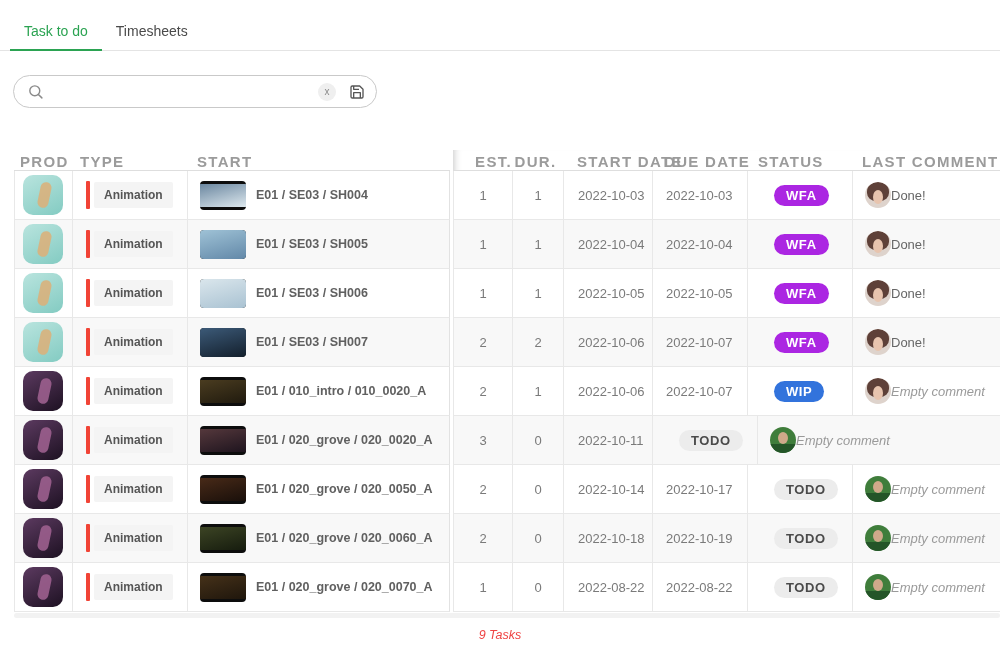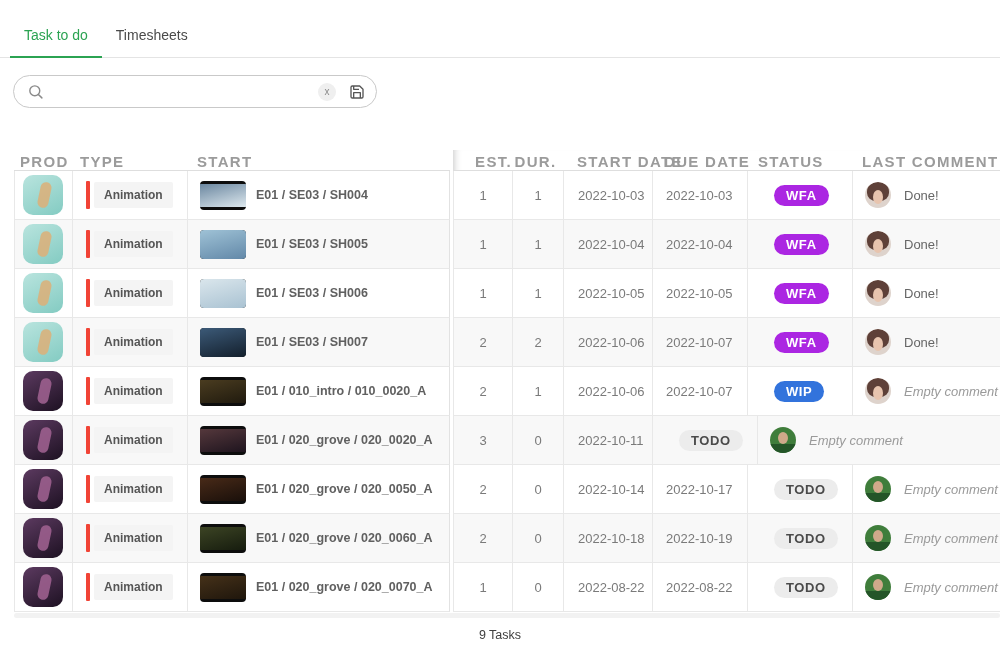--- a/index.html
+++ b/index.html
@@ -1,21 +1,21 @@
 <!DOCTYPE html>
 <html><head>
 <meta charset="utf-8">
 <style>
   * { margin:0; padding:0; box-sizing:border-box; }
   html,body { width:1000px; height:658px; overflow:hidden; background:#fff;
     font-family:"Liberation Sans", sans-serif; color:#4a4a4a; }
   .page { position:relative; width:1000px; height:658px; overflow:hidden; }
 
   
-  .tabs { position:absolute; top:0; left:0; right:0; height:58px; display:flex;
+  .tabs { position:absolute; top:0; left:0; right:0; height:51px; display:flex;
     padding-left:10px; border-bottom:1px solid #e4e4e4; }
   .tab { position:relative; display:flex; align-items:center; padding:12px 14px 0;
     font-size:14px; color:#4a4a4a; cursor:pointer; white-space:nowrap; }
   .tab.active { color:#2ba352; }
   .tab.active::after { content:""; position:absolute; left:0; right:0; bottom:-1px;
     height:2px; background:#2ba352; }
 
   
   .search { position:absolute; top:75px; left:13px; width:364px; height:33px;
     border:1px solid #c9c9c9; border-radius:17px; display:flex; align-items:center;
@@ -79,27 +79,27 @@
   .pill { height:21px; padding:0 12px; border-radius:11px; font-size:13px; font-weight:bold;
     letter-spacing:0.6px; display:inline-flex; align-items:center; }
 
   .av { position:relative; width:26px; height:26px; border-radius:50%; overflow:hidden; flex:none; }
   .av i { position:absolute; display:block; }
   .av.woman .hair { top:0; left:2px; right:2px; height:19px; border-radius:50% 50% 42% 42%; }
   .av.woman .face { top:8px; left:8px; width:10px; height:14px; border-radius:50%; }
   .av.man .hair { left:0; right:0; bottom:0; height:9px; }
   .av.man .face { top:5px; left:8px; width:10px; height:12px; border-radius:50%; }
 
-  .comment-text { margin-left:13px; font-size:13px; color:#666; white-space:nowrap; }
+  .comment-text { font-size:13px; color:#666; white-space:nowrap; }
   .comment-text.empty { font-style:italic; color:#9a9a9a; }
 
   .scroll-strip { position:absolute; top:613px; left:14px; width:986px; height:5px;
     background:#f2f2f2; border-radius:3px; }
   .footer { position:absolute; top:628px; left:0; width:1000px; text-align:center;
-    font-size:12.5px; color:#404040; }
+    font-size:12.5px; font-style:italic; color:#ef4444; }
 </style>
 </head>
 <body>
 
 <div class="page">
 
   <div class="tabs">
     <div class="tab active">Task to do</div>
     <div class="tab">Timesheets</div>
   </div>

